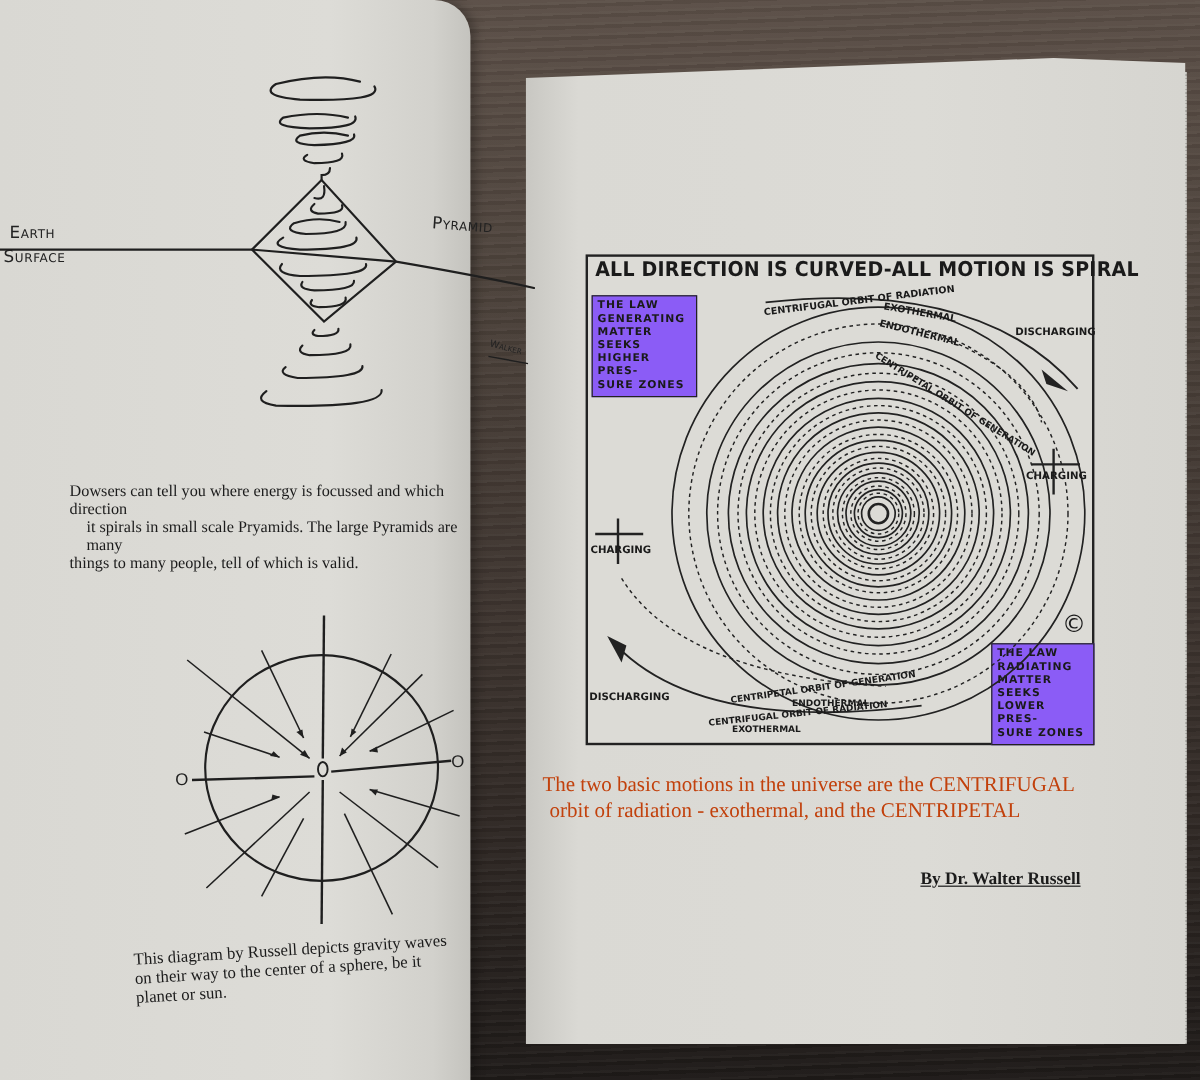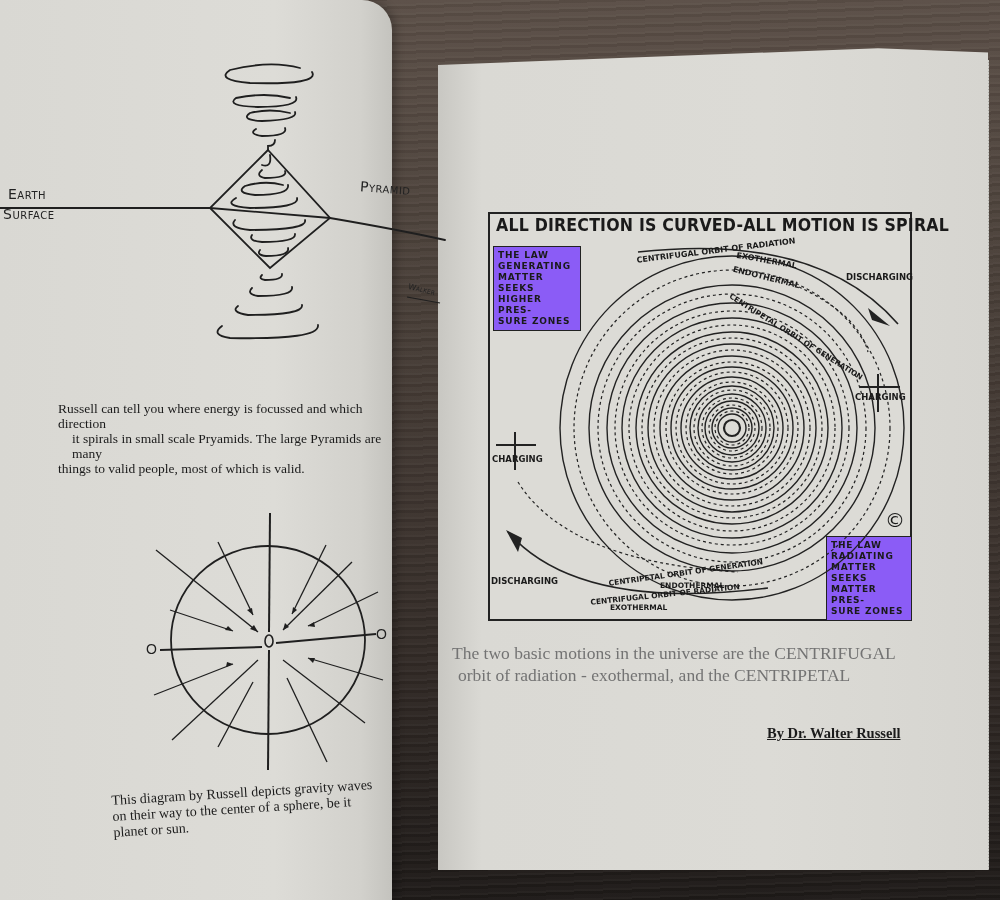--- a/index.html
+++ b/index.html
@@ -60,21 +60,21 @@
     <span>GENERATING</span>
     <span>MATTER SEEKS</span>
     <span>HIGHER PRES-</span>
     <span>SURE ZONES</span>
   </div>
 
   <div class="law-box" style="left:826px;top:505px;width:76px;">
     <span>THE  LAW</span>
     <span>RADIATING</span>
     <span>MATTER SEEKS</span>
-    <span>MATTER  PRES-</span>
+    <span>LOWER  PRES-</span>
     <span>SURE  ZONES</span>
   </div>
 
   <div class="abs box-label" style="left:885px;top:477px;font-size:20px;font-weight:normal;">©</div>
 
   <svg class="abs" style="left:488px;top:181px;" width="420" height="405" viewBox="0 0 420 405">
     <g fill="none" stroke="#222" stroke-width="1.4">
       <circle cx="244" cy="216" r="172"></circle>
       <circle cx="244" cy="216" r="143"></circle>
       <circle cx="244" cy="216" r="125"></circle>
@@ -129,21 +129,21 @@
   <div class="abs box-label" style="left:636px;top:215px;font-size:8px;transform:rotate(-7deg);">CENTRIFUGAL ORBIT OF RADIATION</div>
   <div class="abs box-label" style="left:736px;top:225px;font-size:8px;transform:rotate(10deg);">EXOTHERMAL</div>
   <div class="abs box-label" style="left:730px;top:260px;font-size:7.5px;transform:rotate(32deg);transform-origin:left;">CENTRIPETAL ORBIT OF GENERATION</div>
   <div class="abs box-label" style="left:732px;top:242px;font-size:8px;transform:rotate(14deg);">ENDOTHERMAL</div>
 
   <div class="abs box-label" style="left:608px;top:537px;font-size:7.5px;transform:rotate(-8deg);">CENTRIPETAL ORBIT OF GENERATION</div>
   <div class="abs box-label" style="left:660px;top:550px;font-size:7.5px;">ENDOTHERMAL</div>
   <div class="abs box-label" style="left:590px;top:559px;font-size:7.5px;transform:rotate(-6deg);">CENTRIFUGAL ORBIT OF RADIATION</div>
   <div class="abs box-label" style="left:610px;top:572px;font-size:7.5px;">EXOTHERMAL</div>
 
-  <div class="abs" style="left:452px;top:611px;color:#737373;font-size:17.5px;line-height:22px;">
+  <div class="abs" style="left:452px;top:611px;color:#c2410c;font-size:17.5px;line-height:22px;">
     <div>The two basic motions in the universe are the CENTRIFUGAL</div>
     <div style="padding-left:6px;">orbit of radiation - exothermal, and the CENTRIPETAL</div>
   </div>
   <div class="abs" style="left:767px;top:694px;font-size:14.5px;font-weight:bold;color:#1b1b1b;text-decoration:underline;">By Dr. Walter Russell</div>
 </div>
 
 <div class="page-left">
 
   <svg class="abs" style="left:0;top:50px;" width="448" height="290" viewBox="0 0 448 290">
     <g fill="none" stroke="#1f1f1f" stroke-width="1.8" stroke-linecap="round">
@@ -172,23 +172,23 @@
       <path d="M318 275 Q320 290 230 288 Q210 285 222 276"></path>
     </g>
     <line x1="407" y1="247" x2="440" y2="253" stroke="#1f1f1f" stroke-width="1.2"></line>
   </svg>
   <div class="abs hand" style="left:8px;top:186px;font-size:14px;font-variant:small-caps;letter-spacing:0.5px;">Earth</div>
   <div class="abs hand" style="left:3px;top:206px;font-size:14px;font-variant:small-caps;letter-spacing:0.5px;">Surface</div>
   <div class="abs hand" style="left:360px;top:180px;font-size:14px;font-variant:small-caps;letter-spacing:0.5px;transform:rotate(4deg);">Pyramid</div>
   <div class="abs hand" style="left:408px;top:285px;font-size:8px;font-variant:small-caps;transform:rotate(14deg);">Walker</div>
 
   <div class="abs caption" style="left:58px;top:401px;">
-    <div>Russell can tell you where energy is focussed and which direction</div>
+    <div>Dowsers can tell you where energy is focussed and which direction</div>
     <div style="padding-left:3px;margin-left:11px;">it spirals in small scale Pryamids.  The large Pyramids are many</div>
-    <div>things to valid people, most of which is valid.</div>
+    <div>things to many people, tell of which is valid.</div>
   </div>
 
   <svg class="abs" style="left:140px;top:510px;" width="260" height="275" viewBox="0 0 260 275">
     <g stroke="#1f1f1f" fill="none">
       <ellipse cx="128" cy="130" rx="97" ry="94" stroke-width="1.8"></ellipse>
       <line x1="130" y1="3" x2="129" y2="122" stroke-width="2"></line>
       <line x1="129" y1="140" x2="128" y2="260" stroke-width="2"></line>
       <line x1="20" y1="140" x2="122" y2="137" stroke-width="2"></line>
       <line x1="136" y1="133" x2="236" y2="124" stroke-width="2"></line>
       <ellipse cx="129" cy="131" rx="4" ry="6" stroke-width="1.6"></ellipse>

